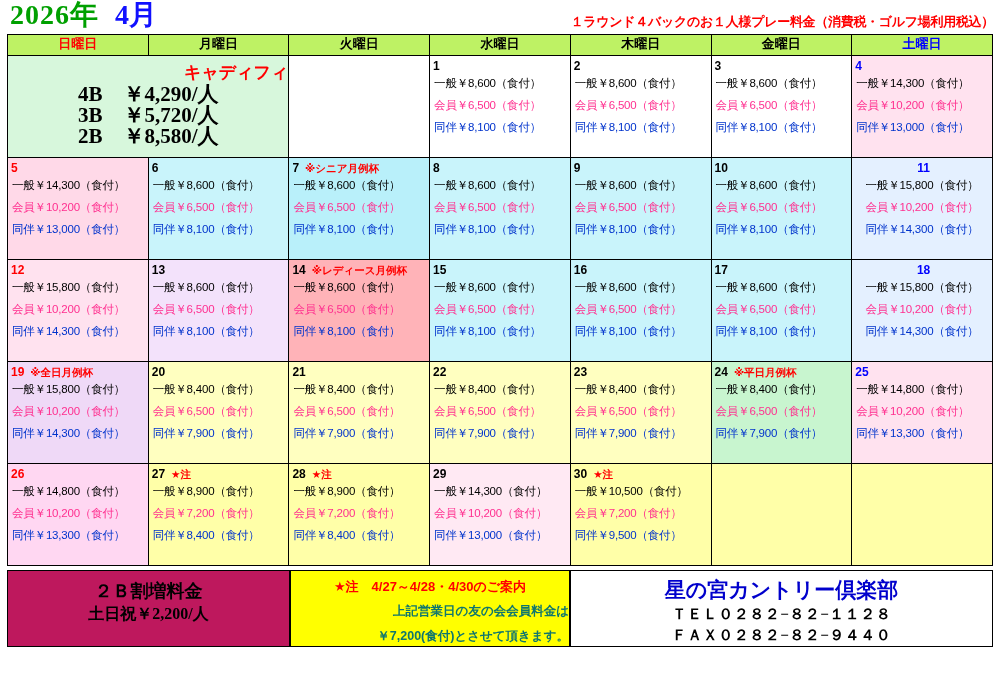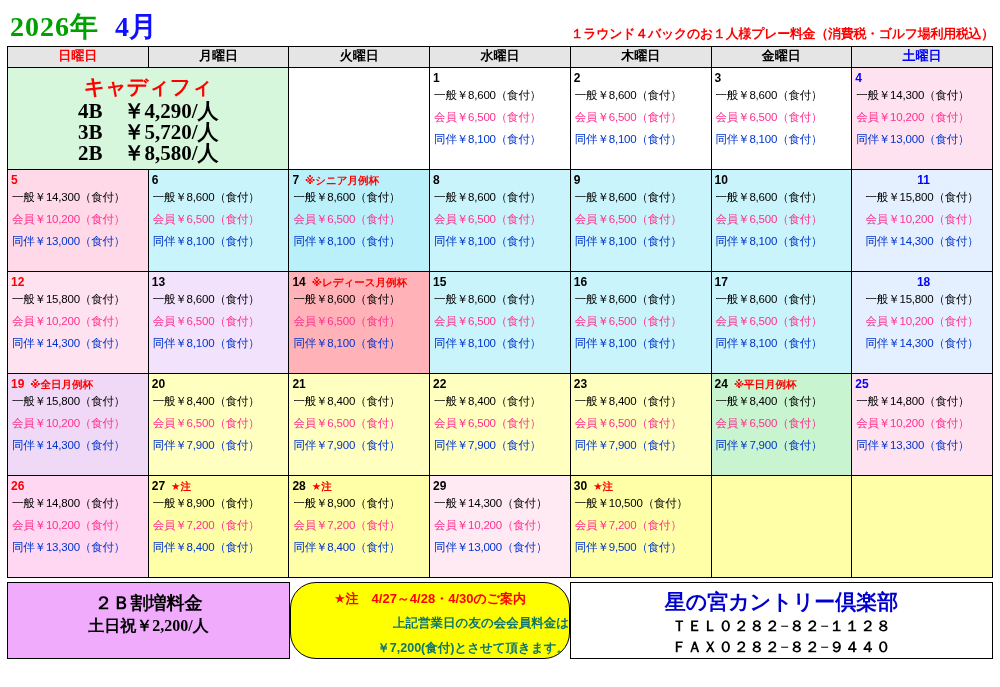--- a/index.html
+++ b/index.html
@@ -2,21 +2,21 @@
 <html><head>
 <meta charset="utf-8">
 <style>
   html,body{margin:0;padding:0;}
   body{
     width:1000px;height:687px;
     background:#ffffff;
     font-family:"Liberation Sans","DejaVu Sans",sans-serif;
     -webkit-font-smoothing:none;
   }
-  .page{position:relative;width:1000px;height:616px;box-sizing:border-box;margin-top:12px;}
+  .page{position:relative;width:1000px;height:616px;box-sizing:border-box;}
 
   
   .header{display:flex;align-items:flex-end;padding:2px 6px 0 10px;height:32px;}
   .year{
     font-size:28px;font-weight:bold;color:#00a000;letter-spacing:1px;
     font-family:"Liberation Serif","DejaVu Serif",serif;
   }
   .month{
     font-size:28px;font-weight:bold;color:#1010ff;margin-left:16px;
     font-family:"Liberation Serif","DejaVu Serif",serif;
@@ -31,21 +31,21 @@
     border-collapse:collapse;
     width:986px;margin:0 7px;
     table-layout:fixed;
   }
   table.cal th,table.cal td{
     border:1px solid #000;
     padding:0;
     vertical-align:top;
   }
   table.cal th{
-    height:20px;font-size:13px;font-weight:bold;background:#e5e5e5;text-align:center;
+    height:20px;font-size:13px;font-weight:bold;background:#bef264;text-align:center;
   }
   th.sun{color:#ff0000;}
   th.sat{color:#0000ff;}
   th.wd{color:#000000;}
 
   td.day{height:101px;position:relative;}
   .daynum{
     font-size:12px;font-weight:bold;padding:1px 0 0 3px;line-height:13px;
     display:inline-block;
   }
@@ -76,35 +76,35 @@
   .bg-cyan2{background:#b9f0fa;}
   .bg-lblue{background:#e4f0ff;text-align:center;}
   .bg-lpurple{background:#f3e2fb;}
   .bg-pale{background:#ffe9f3;}
 
   
   .caddy{
     background:#d7f7dc;height:101px;position:relative;
   }
   .caddy .ctitle{
-    color:#ff0000;font-weight:bold;font-size:21px;text-align:center;margin-top:5px;
+    color:#ff0000;font-weight:bold;font-size:17px;text-align:right;margin-top:5px;
     font-family:"Liberation Serif","DejaVu Serif",serif;
   }
   .caddy .cline{
     color:#000;font-weight:bold;font-size:21px;text-align:center;line-height:21px;
     font-family:"Liberation Serif","DejaVu Serif",serif;
   }
 
   
   .footer{
     display:flex;margin:4px 7px 0 7px;width:986px;box-sizing:border-box;
   }
   .fbox{border:1px solid #000;box-sizing:border-box;}
-  .fbox1{width:283px;background:#f0abfc;}
-  .fbox2{width:280px;background:#ffff00;border-radius:26px;}
+  .fbox1{width:283px;background:#be185d;}
+  .fbox2{width:280px;background:#ffff00;}
   .fbox3{flex:1;background:#ffffff;}
   .f1-title{
     text-align:center;font-size:18px;font-weight:bold;color:#000;margin-top:8px;
     font-family:"Liberation Serif","DejaVu Serif",serif;
   }
   .f1-line{
     text-align:center;font-size:16px;font-weight:bold;color:#000;line-height:22px;
     font-family:"Liberation Serif","DejaVu Serif",serif;
   }
   .f2-title{

